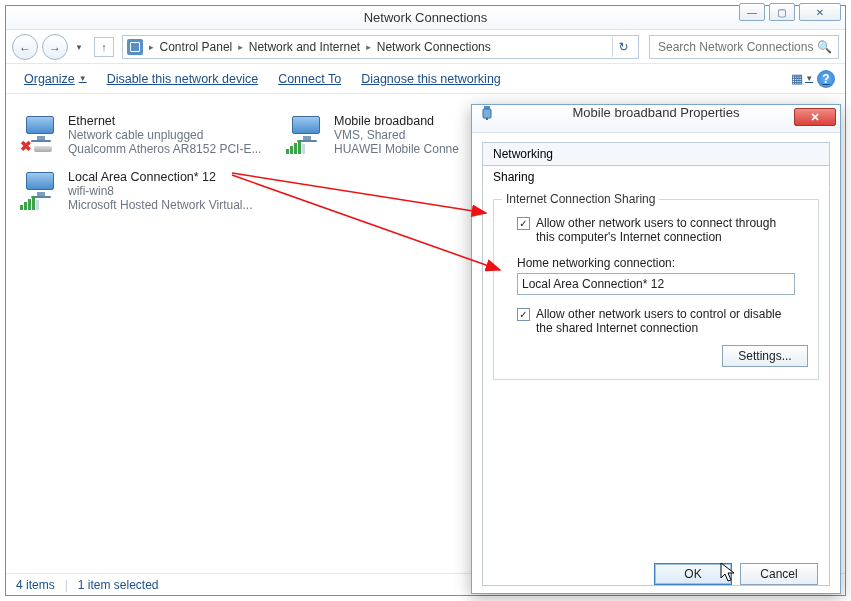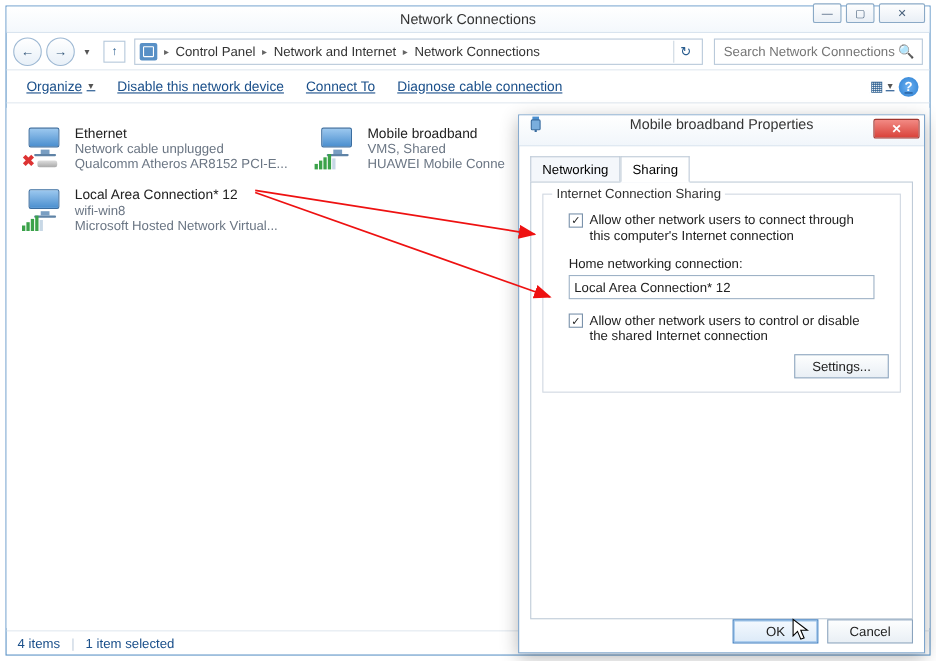--- a/index.html
+++ b/index.html
@@ -55,31 +55,31 @@
   .statusbar { position:absolute; bottom:0; left:0; right:0; height:22px; border-top:1px solid #e2e8ef; display:flex; align-items:center; padding:0 10px; font-size:12px; color:#1a4f8a; gap:10px; }
   .statusbar .sep { color:#c3d0de; }
 
   
   .dialog { position:absolute; left:471px; top:104px; width:370px; height:490px; border:1px solid #7da4cb; background:#fff; box-shadow:0 4px 16px rgba(0,0,0,.3); }
   .dlgtitle { height:28px; background:linear-gradient(#fff,#f1f6fb); display:flex; align-items:flex-start; padding:0 8px; gap:6px; position:relative; border-bottom:1px solid #d9e4ef; }
   .dlgtitle .usb { width:14px;height:16px; }
   .dlgtitle .usb svg{width:14px;height:16px;}
   .dlgtitle .t { position:absolute; left:50%; transform:translateX(-50%); font-size:13px; color:#333; }
   .dlgclose { position:absolute; right:4px; top:3px; width:42px; height:18px; background:linear-gradient(#f28a84,#d9423a); border:1px solid #a0342e; border-radius:2px; display:flex; align-items:center; justify-content:center; color:#fff; font-size:11px; font-weight:bold; }
-  .tabs { display:flex; padding:8px 10px 0 10px; gap:0; }
+  .tabs { display:flex; padding:8px 10px 0 10px; gap:0;flex-direction:column; }
   .tab { padding:4px 10px; font-size:12px; border:1px solid #bfcbd8; border-bottom:none; background:#f4f7fb; position:relative; top:1px; }
   .tab.active { background:#fff; border-bottom:1px solid #fff; z-index:2; }
   .tabbody { margin:0 10px 10px 10px; border:1px solid #bfcbd8; height:398px; background:#fff; position:relative; padding:10px; }
   .group { border:1px solid #d0d8e1; padding:10px 10px 12px 10px; position:relative; }
   .group .legend { position:absolute; top:-8px; left:8px; background:#fff; padding:0 4px; font-size:12px; color:#333; }
   .row { display:flex; gap:6px; font-size:12px; color:#222; margin:6px 13px; align-items:flex-start; }
   .cb { width:13px; height:13px; border:1px solid #7a92ab; background:#fff; display:inline-flex; align-items:center; justify-content:center; font-size:10px; color:#222; flex-shrink:0; margin-top:1px; }
   .cb.checked::after{content:"✓";}
   .combo { width:100%; height:22px; border:1px solid #9eb2c6; padding:2px 4px; font-size:12px; color:#222; background:#fff; }
-  .dlgbtns { position:absolute; bottom:8px; right:10px; display:flex; gap:8px;justify-content:flex-end; }
+  .dlgbtns { position:absolute; bottom:8px; right:22px; display:flex; gap:8px;justify-content:flex-end; }
   .btn { width:78px; height:22px; border:1px solid #8aa3bd; background:linear-gradient(#fdfefe,#e9eff5); font-size:12px; color:#222; display:flex; align-items:center; justify-content:center; }
   .btn.default { border-color:#3f7fc1; box-shadow:0 0 0 1px #9cc3ea inset; background:linear-gradient(#f4f9fe,#dceaf8); }
   .settingsbtn-wrap { display:flex; justify-content:flex-end; margin-top:10px; }
   .btn.wide{width:86px;}
 
   
   .arrow-svg { position:absolute; pointer-events:none; }
   .cursor { position:absolute; left:720px; top:562px; pointer-events:none; }
 </style>
 </head>
@@ -117,21 +117,21 @@
     </div>
   </div>
 
   <div class="toolbar">
     <div class="tbtn">
         <span>Organize</span>
         <span class="caret">▼</span>
       </div>
     <div class="tbtn">Disable this network device</div>
     <div class="tbtn">Connect To</div>
-    <div class="tbtn">Diagnose cable connection</div>
+    <div class="tbtn">Diagnose this networking</div>
     <div class="spacer"></div>
     <div class="ricon">▦<span class="caret" style="margin-left:2px">▼</span></div>
     <div class="ricon">
         <span class="help">?</span>
       </div>
   </div>
 
   <div class="content">
 
     <div class="item" style="left:14px; top:16px; width:250px;">

